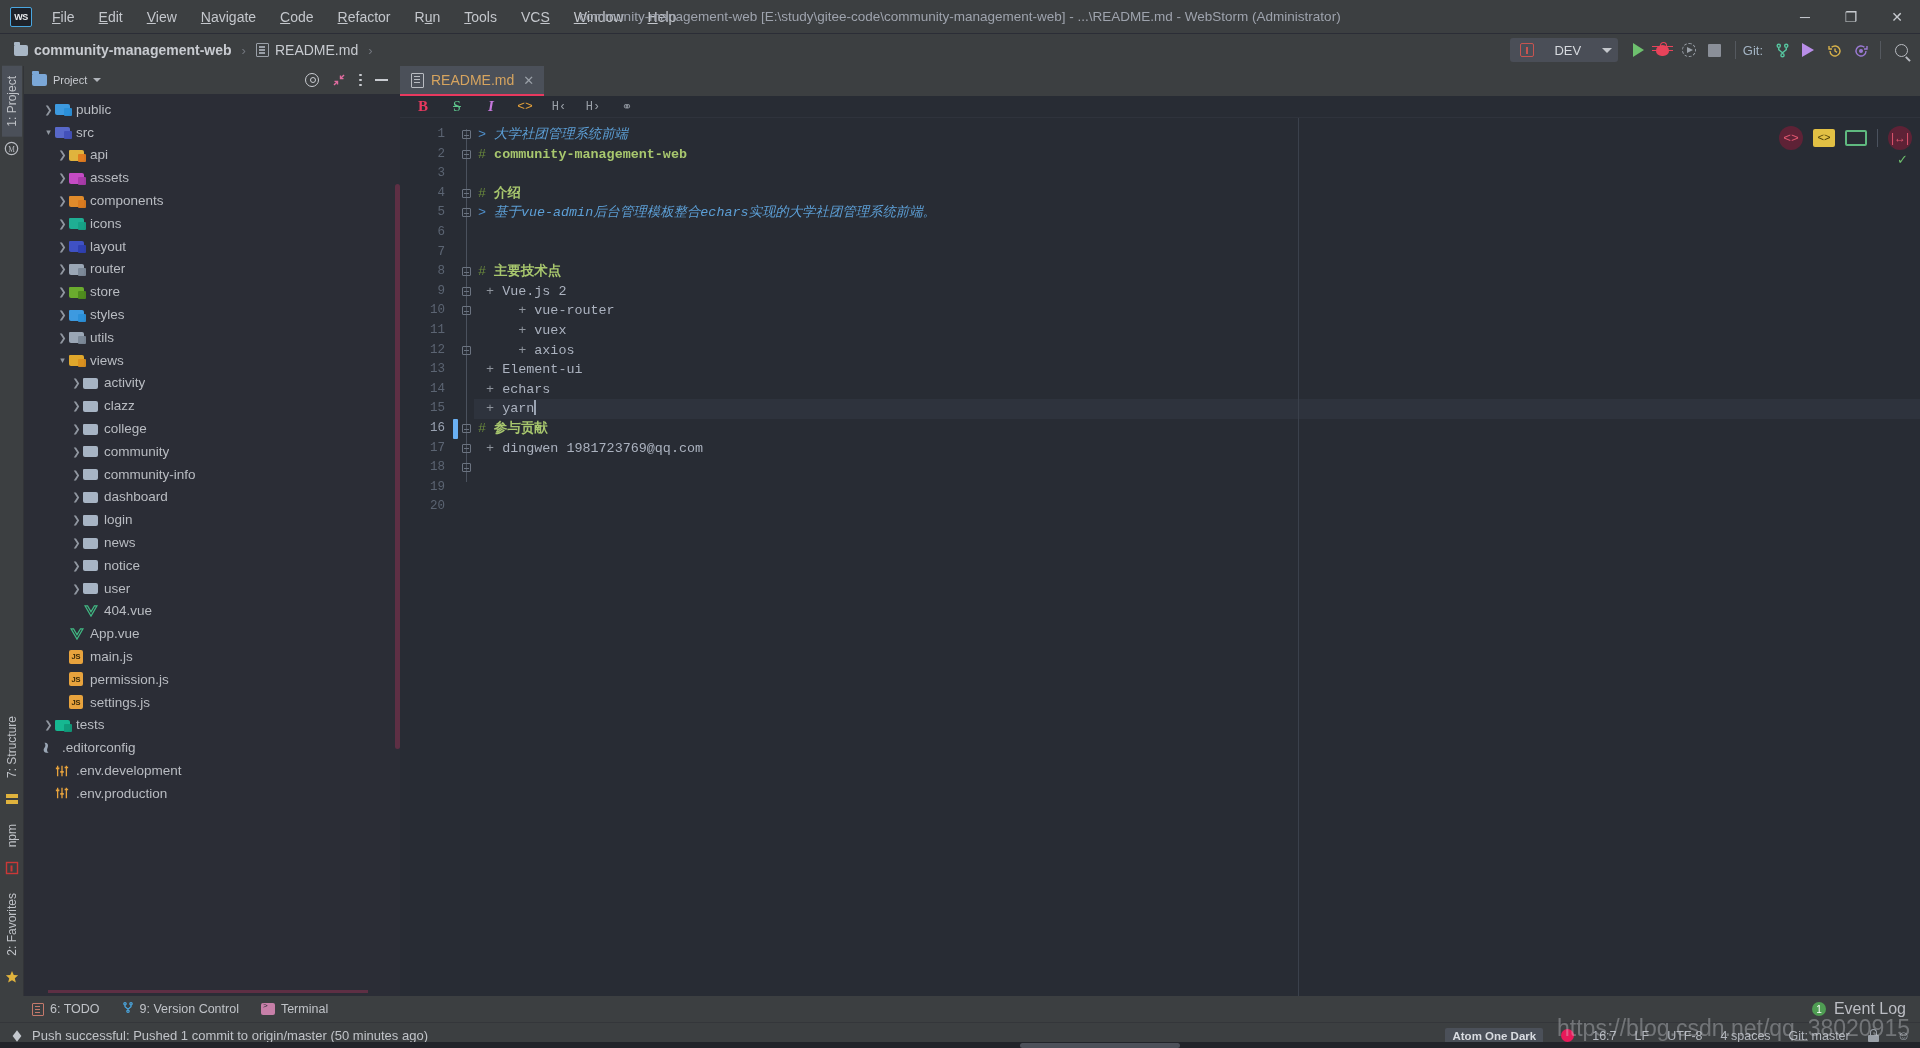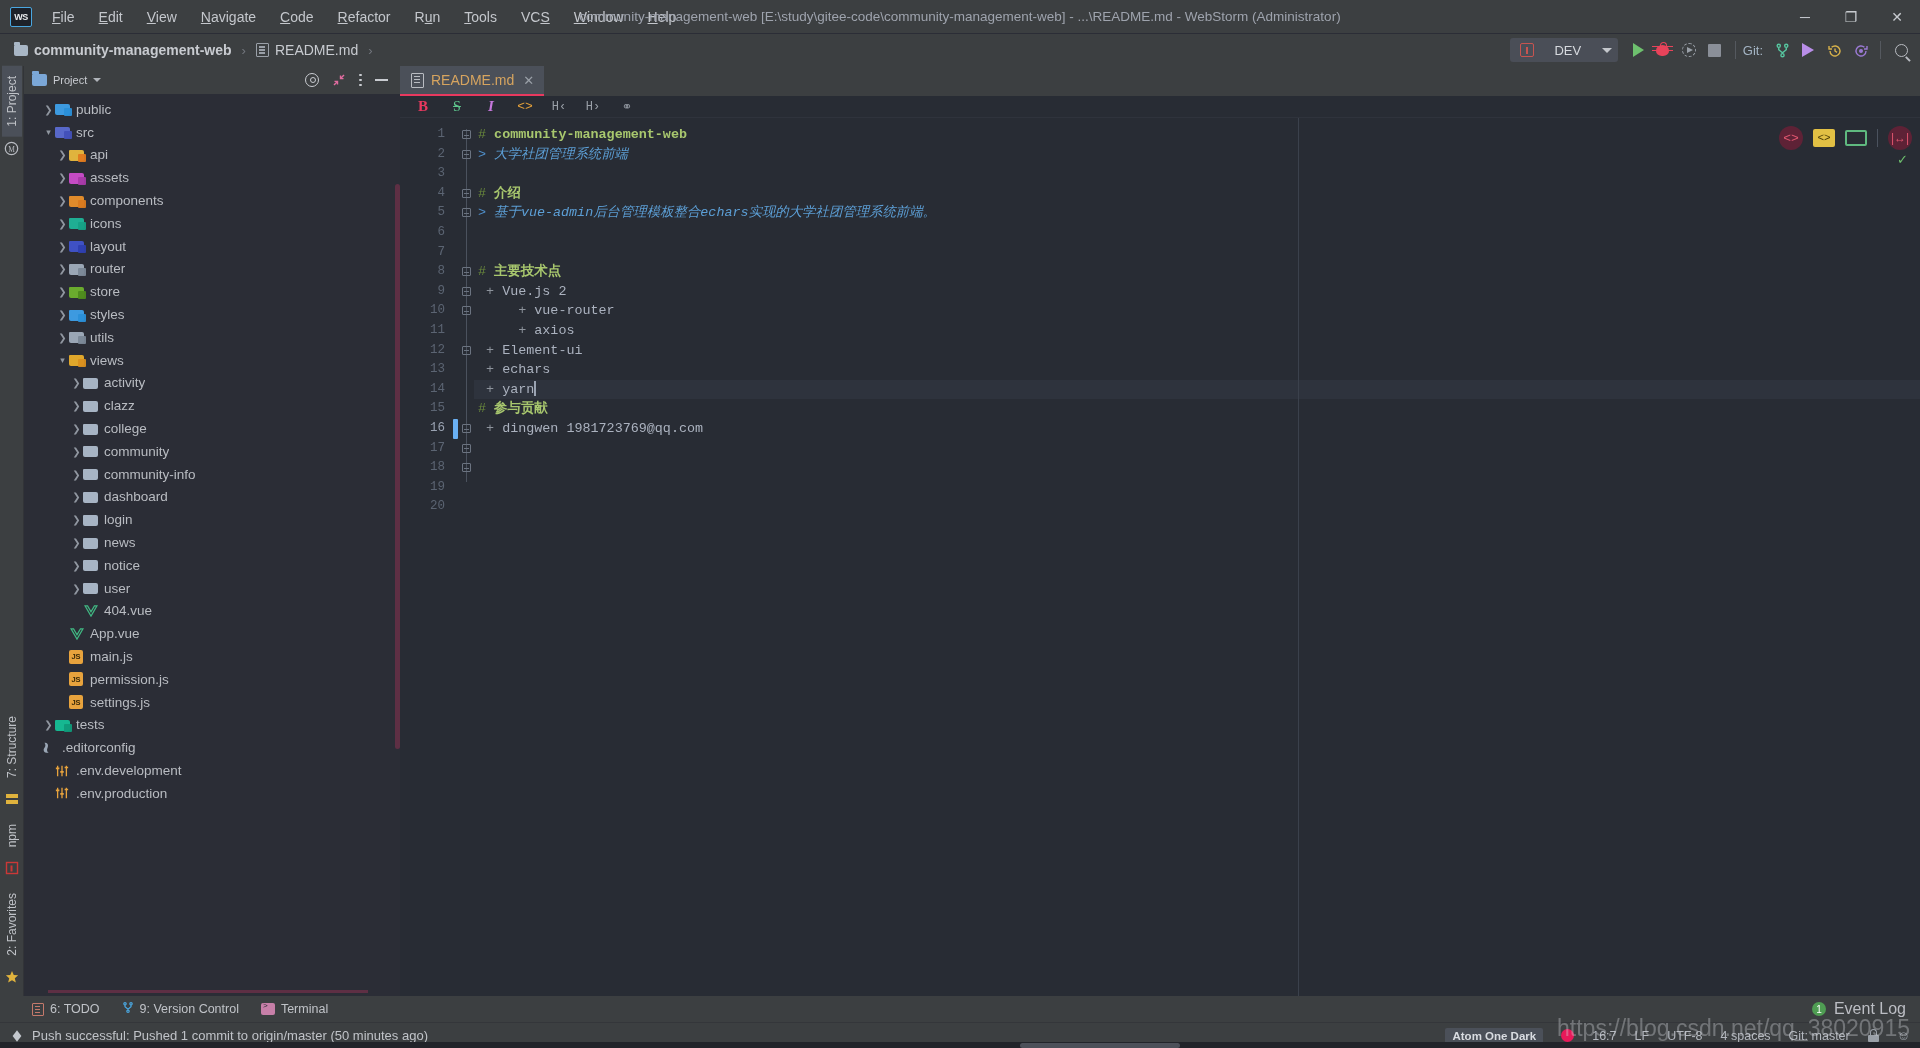--- a/index.html
+++ b/index.html
@@ -782,30 +782,31 @@
               <span class="bx"></span>
             </div>
             <div class="fold-ic" style="top: 324.6px;">
               <span class="bx"></span>
             </div>
             <div class="fold-ic" style="top: 344.2px;">
               <span class="bx"></span>
             </div>
           </div>
         <div class="codecol" id="codecol">
+            <div class="cline"><span class="md-gt">&gt;</span> <span class="md-quote">大学社团管理系统前端</span></div>
             <div class="cline"><span class="md-hash">#</span> <span class="md-h">community-management-web</span></div>
-            <div class="cline"><span class="md-gt">&gt;</span> <span class="md-quote">大学社团管理系统前端</span></div>
             <div class="cline">&nbsp;</div>
             <div class="cline"><span class="md-hash">#</span> <span class="md-h">介绍</span></div>
             <div class="cline"><span class="md-gt">&gt;</span> <span class="md-quote">基于vue-admin后台管理模板整合echars实现的大学社团管理系统前端。</span></div>
             <div class="cline">&nbsp;</div>
             <div class="cline">&nbsp;</div>
             <div class="cline"><span class="md-hash">#</span> <span class="md-h">主要技术点</span></div>
             <div class="cline"> <span class="md-plus">+</span> <span class="md-txt">Vue.js 2</span></div>
             <div class="cline">     <span class="md-plus">+</span> <span class="md-txt">vue-router</span></div>
+            <div class="cline">     <span class="md-plus">+</span> <span class="md-txt">vuex</span></div>
             <div class="cline">     <span class="md-plus">+</span> <span class="md-txt">axios</span></div>
             <div class="cline"> <span class="md-plus">+</span> <span class="md-txt">Element-ui</span></div>
             <div class="cline"> <span class="md-plus">+</span> <span class="md-txt">echars</span></div>
             <div class="cline cur"> <span class="md-plus">+</span> <span class="md-txt">yarn</span><span class="caret-bar"></span></div>
             <div class="cline"><span class="md-hash">#</span> <span class="md-h">参与贡献</span></div>
             <div class="cline"> <span class="md-plus">+</span> <span class="md-txt">dingwen 1981723769@qq.com</span></div>
             <div class="cline">&nbsp;</div>
             <div class="cline">&nbsp;</div>
           </div>
         <div class="right-edge-line"></div>

